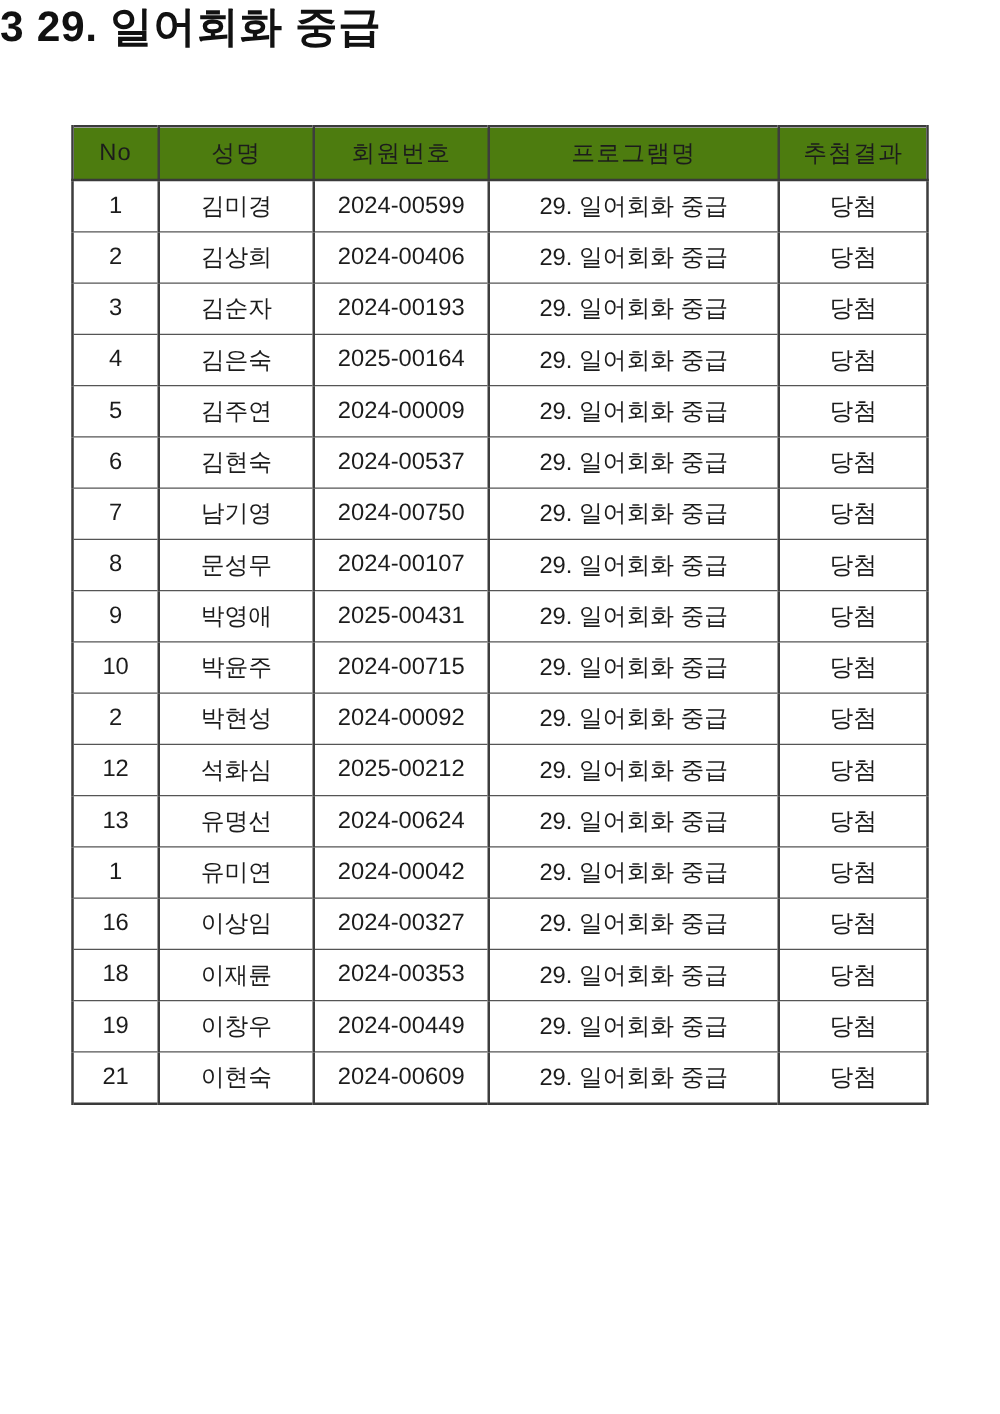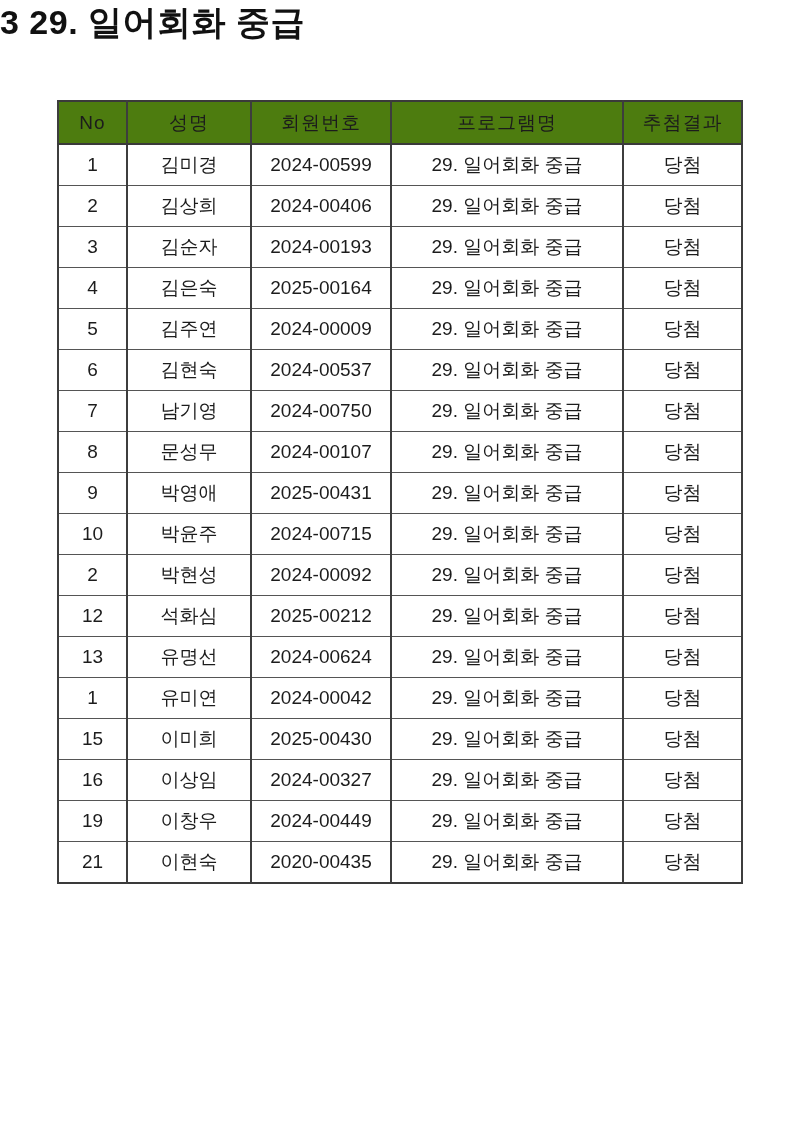--- a/index.html
+++ b/index.html
@@ -176,42 +176,42 @@
           <td>당첨</td>
         </tr>
         <tr>
           <td>1</td>
           <td>유미연</td>
           <td>2024-00042</td>
           <td>29. 일어회화 중급</td>
           <td>당첨</td>
         </tr>
         <tr>
-          <td>15</td>
-          <td>이미희</td>
-          <td>2025-00430</td>
-          <td>29. 일어회화 중급</td>
-          <td>당첨</td>
-        </tr>
-        <tr>
           <td>16</td>
           <td>이상임</td>
           <td>2024-00327</td>
           <td>29. 일어회화 중급</td>
           <td>당첨</td>
         </tr>
         <tr>
+          <td>18</td>
+          <td>이재륜</td>
+          <td>2024-00353</td>
+          <td>29. 일어회화 중급</td>
+          <td>당첨</td>
+        </tr>
+        <tr>
           <td>19</td>
           <td>이창우</td>
           <td>2024-00449</td>
           <td>29. 일어회화 중급</td>
           <td>당첨</td>
         </tr>
         <tr>
           <td>21</td>
           <td>이현숙</td>
-          <td>2020-00435</td>
+          <td>2024-00609</td>
           <td>29. 일어회화 중급</td>
           <td>당첨</td>
         </tr>
       </tbody>
   </table>
 </div>
 
 </body></html>

